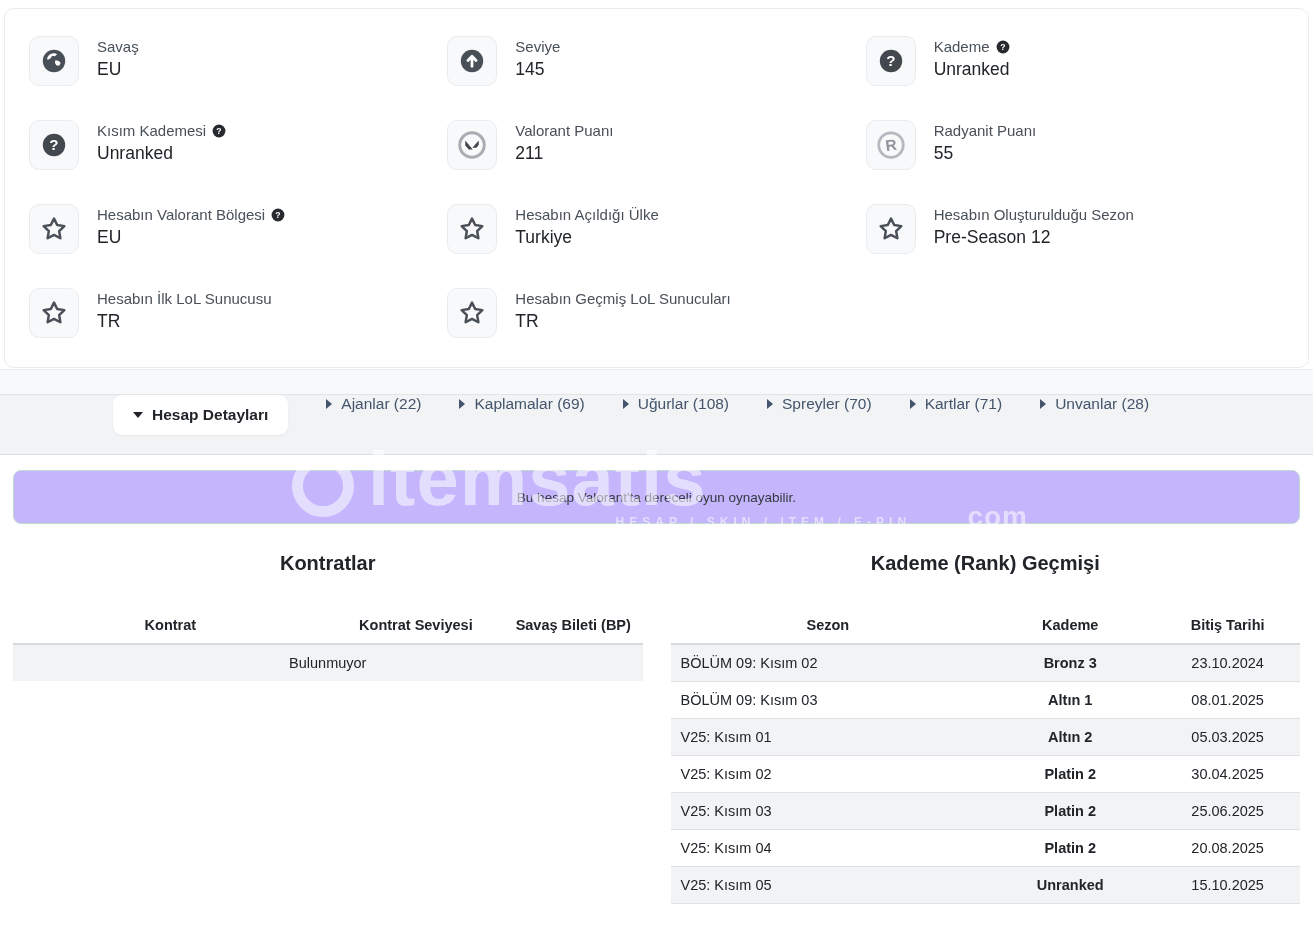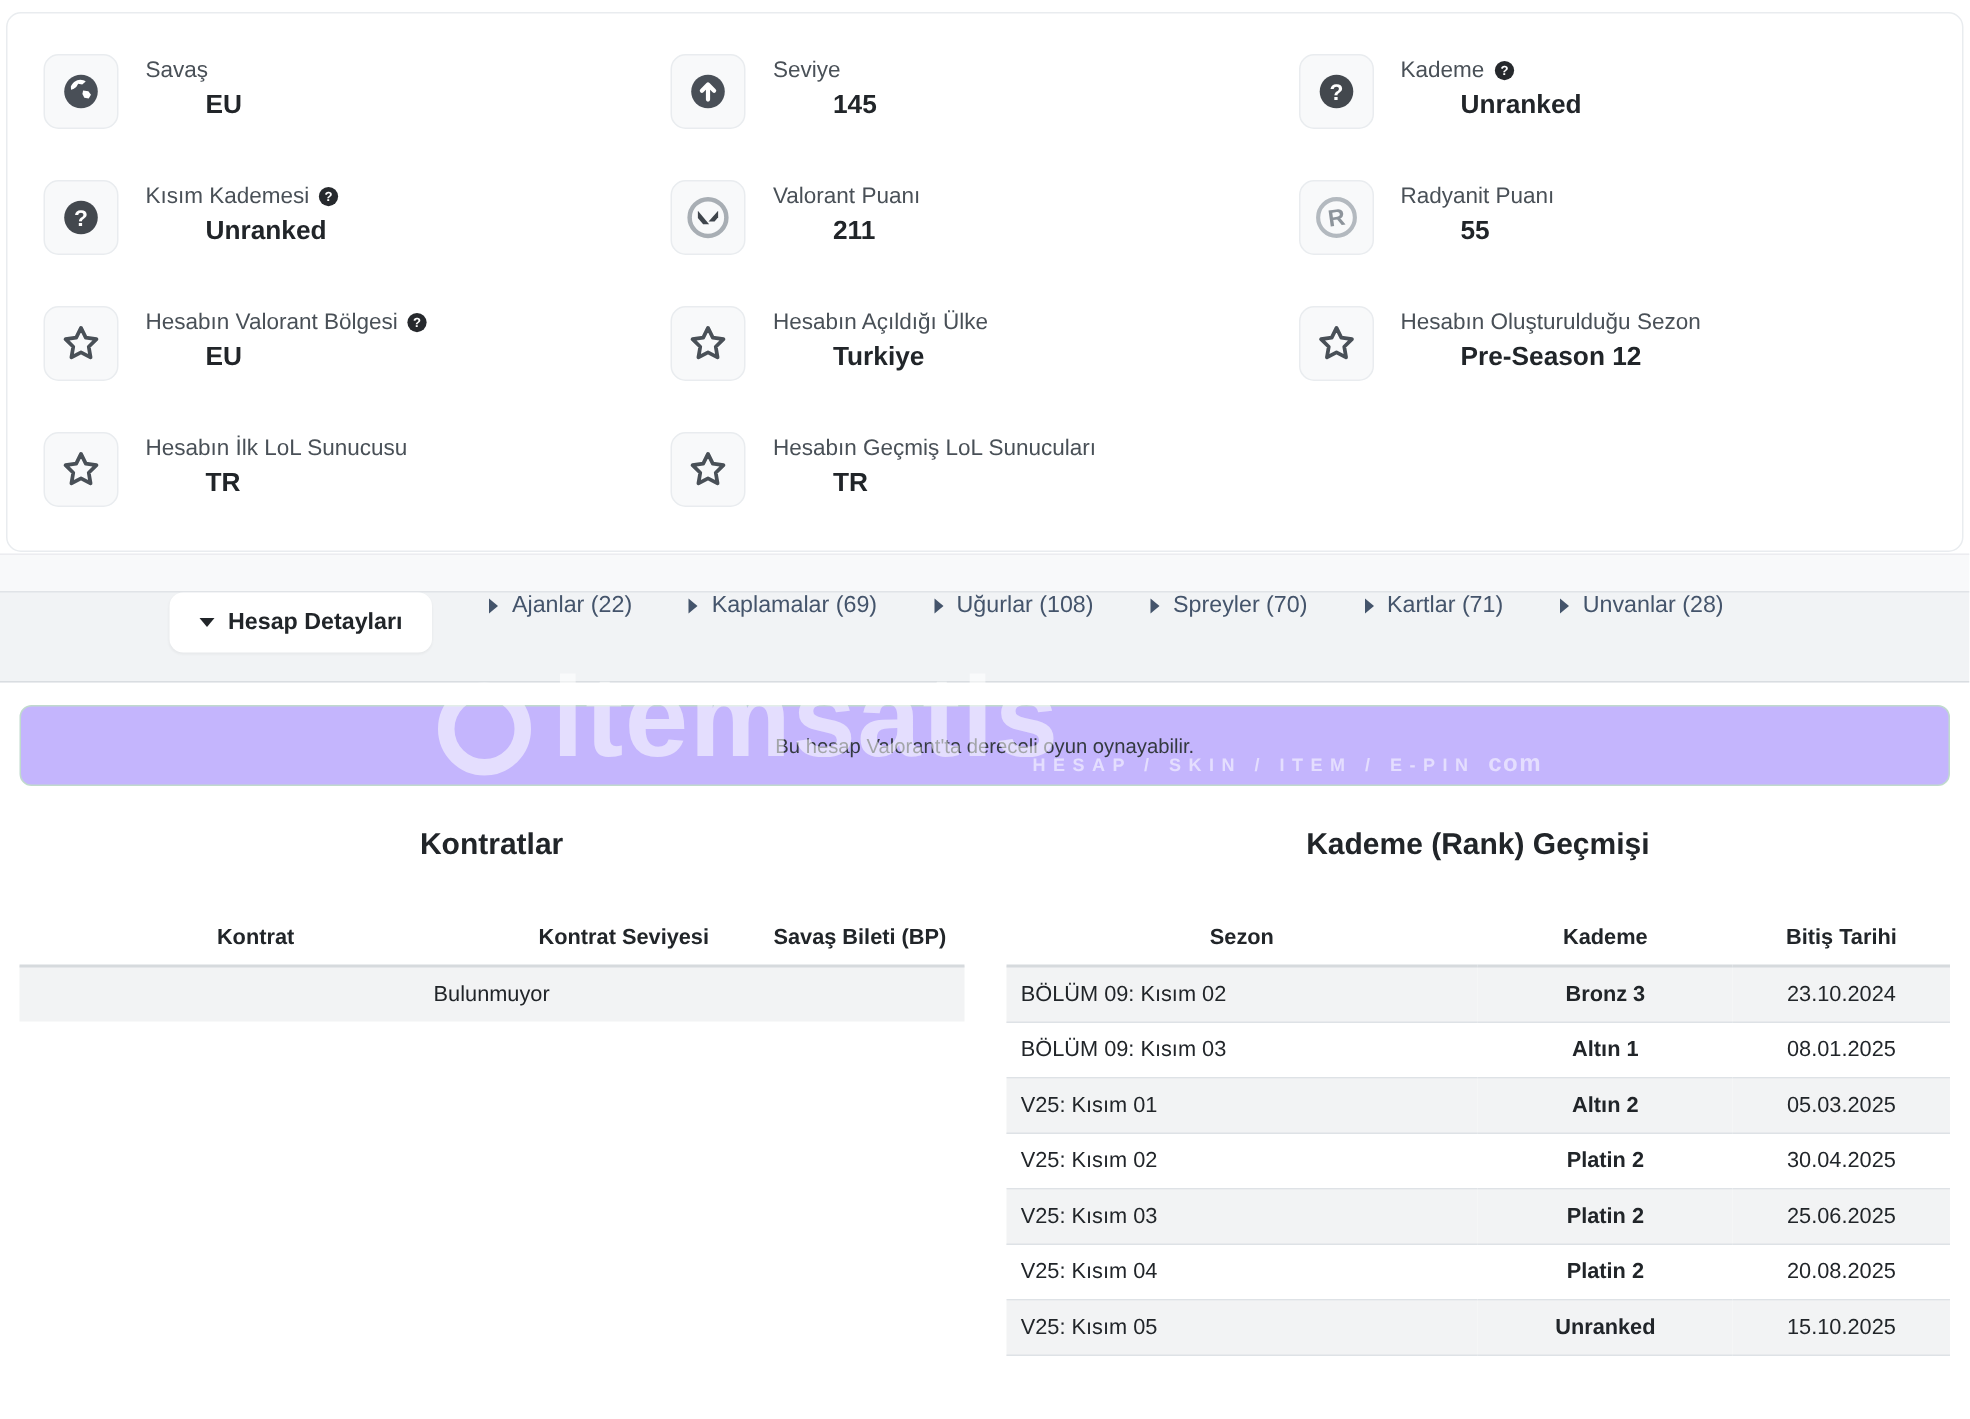--- a/index.html
+++ b/index.html
@@ -9,21 +9,21 @@
   
   .stats-card { margin:8px 4px 0; background:#fff; border:1px solid #e9ecef;
                 border-radius:10px; padding:27px 24px 30px; height:360px; }
   .stats-grid { display:grid; grid-template-columns:repeat(3,1fr); row-gap:34px; }
   .stat { display:flex; gap:18px; align-items:flex-start; }
   .stat-icon { width:50px; height:50px; flex:0 0 50px; background:#f8f9fa;
                border:1px solid #e9ecef; border-radius:10px;
                display:flex; align-items:center; justify-content:center; }
   .stat-text { padding-top:2px; }
   .stat-label { font-size:15px; color:#495057; display:flex; align-items:center; gap:6px; }
-  .stat-value { font-size:17.5px; font-weight:bold; color:#212529; margin-top:4px;margin-left:40px; }
+  .stat-value { font-size:17.5px; font-weight:normal; color:#212529; margin-top:4px; }
   .help-badge { display:inline-flex; }
 
   
   .pre-tab-strip { height:25px; margin-top:1px; background:#f8f9fa; border-top:1px solid #ececf0; }
   .tab-bar { height:61px; background:#f1f3f5; border-top:1px solid #e0e3e7;
              border-bottom:1px solid #d9dde1; display:flex; align-items:flex-start;
              padding-left:113px; gap:38px; }
   .tab { display:flex; align-items:center; gap:9px; color:#44546b; font-size:15.5px;
          cursor:pointer; white-space:nowrap; }
   .tab.active { background:#fff; border-radius:9px; padding:11px 20px; font-weight:bold;
@@ -300,21 +300,21 @@
   </div>
 </div>
 
 <div class="watermark">
   <div class="wm-row">
     <span class="wm-logo"></span>
     <span class="wm-brand">itemsatis</span>
   </div>
   <div class="wm-tagline">
     <span>HESAP / SKIN / ITEM / E-PIN</span>
-    <span style="font-size:16px; letter-spacing:1px; font-weight:bold;">com</span>
+    <span style="font-size:28px; letter-spacing:1px; font-weight:bold;margin-left:48px;">com</span>
   </div>
 </div>
 
 <div class="alert">
   <span>Bu hesap Valorant'ta dereceli oyun oynayabilir.</span>
 </div>
 
 <div class="content">
 
   <div>

